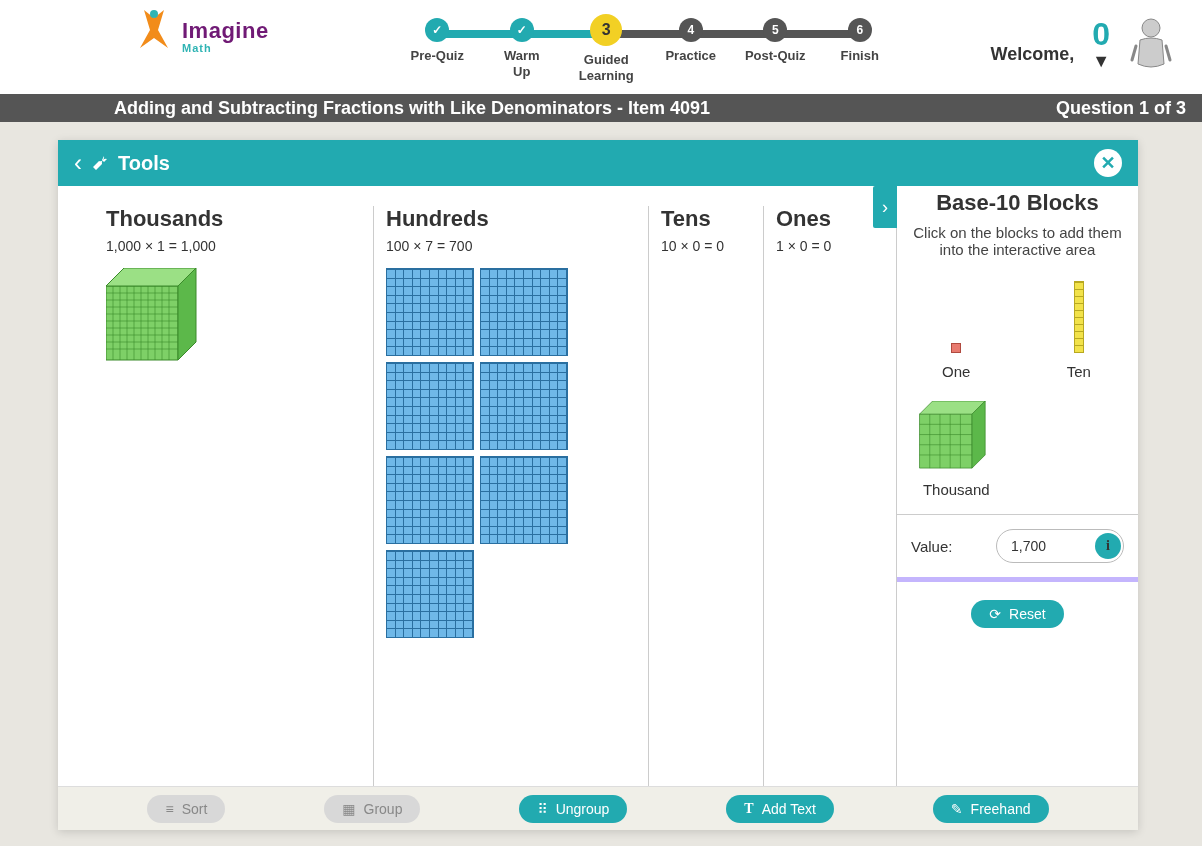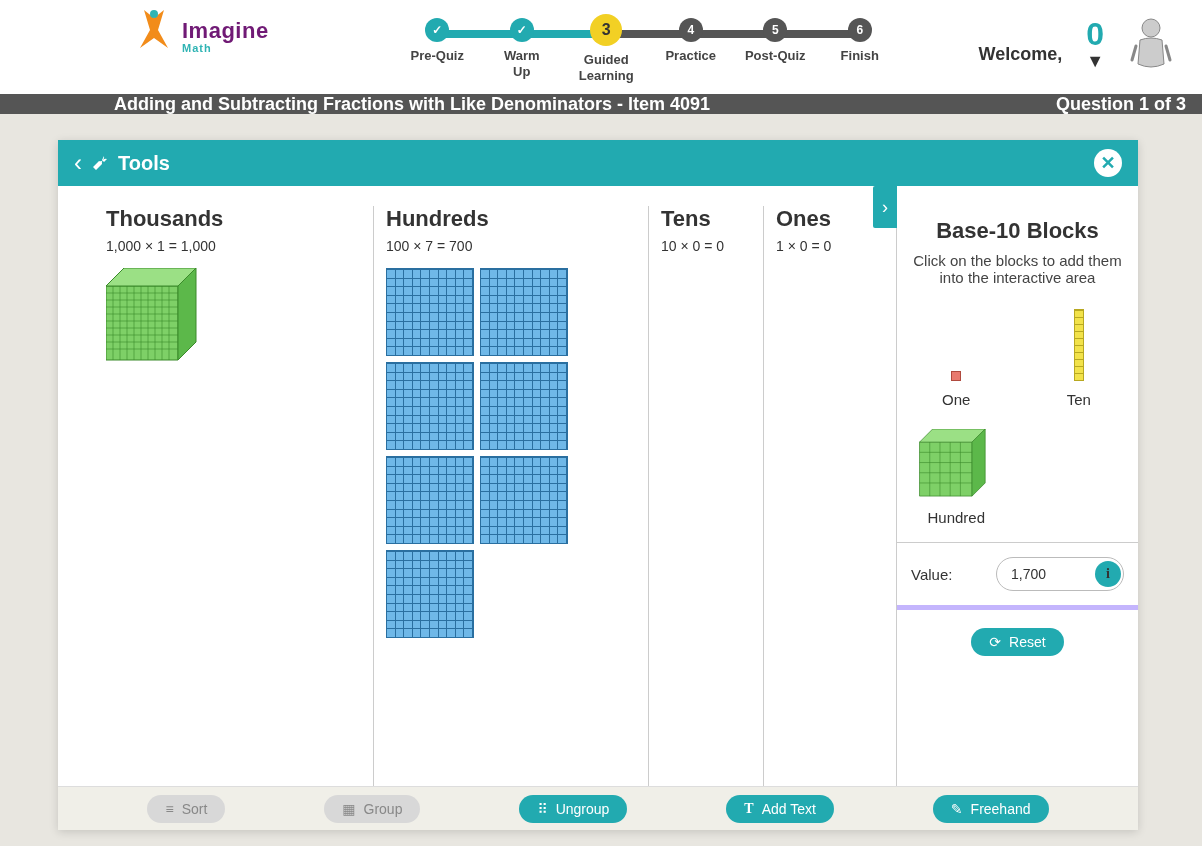--- a/index.html
+++ b/index.html
@@ -28,27 +28,27 @@
   position:absolute; top:12px; left:40px; right:40px; height:8px;
   background:#555; border-radius:4px;
 }
 .progress-track-done { position:absolute; top:12px; left:40px; width:182px; height:8px; background:#22aab0; border-radius:4px;}
 .progress-steps { display:flex; justify-content:space-between; position:relative;}
 .step { display:flex; flex-direction:column; align-items:center; width:90px; font-size:13px; color:#444; font-weight:600;}
 .step-circle { width:24px; height:24px; border-radius:50%; background:#555; color:#fff; display:flex; align-items:center; justify-content:center; font-size:12px; font-weight:700; margin-bottom:6px;}
 .step.done .step-circle { background:#22aab0; }
 .step.current .step-circle { background:#f2d024; color:#333; width:32px; height:32px; margin-top:-4px; font-size:16px;}
 .step-label { text-align:center; line-height:1.2; }
-.header-right { margin-left:auto; display:flex; align-items:center; gap:24px; padding-top:8px;}
+.header-right { margin-left:auto; display:flex; align-items:center; gap:18px; padding-top:8px;}
 .points { font-size:32px; font-weight:800; color:#22aab0; }
 .avatar { width:46px; height:56px; }
 .dropdown-arrow { font-size:18px; color:#333; margin-top:-2px;}
 .welcome { font-size:18px; font-weight:700; color:#333; margin-top:20px;}
 .titlebar {
-  height:20px; background:#555; color:#fff; font-weight:700;
+  height:28px; background:#555; color:#fff; font-weight:700;
   display:flex; align-items:center; padding:0 16px 0 114px; font-size:18px;
 }
 .titlebar .right { margin-left:auto; }
 .workspace { position:absolute; top:140px; left:58px; right:64px; bottom:16px;
   background:#fff; box-shadow:0 2px 10px rgba(0,0,0,0.15); border-radius:2px;
   display:flex; flex-direction:column;
 }
 .tools-header { height:46px; background:#22aab0; color:#fff; display:flex; align-items:center; padding:0 16px; font-size:20px; font-weight:600;}
 .tools-header .back { font-size:24px; margin-right:8px; font-weight:300; cursor:pointer;}
 .tools-header .close { margin-left:auto; width:28px; height:28px; background:#fff; color:#22aab0; border-radius:50%; display:flex; align-items:center; justify-content:center; font-weight:900; cursor:pointer; font-size:18px;}
@@ -64,21 +64,21 @@
 .col .eq { font-size:14px; color:#333; margin-bottom:14px; font-weight:500;}
 .hundreds-grid { display:grid; grid-template-columns:88px 88px; gap:6px 6px;}
 .block-hundred { width:88px; height:88px; background:#6fb8e8; border:1px solid #2a6fa0; background-image:
   repeating-linear-gradient(0deg,transparent,transparent 7.6px,#2a6fa0 7.6px,#2a6fa0 8.6px),
   repeating-linear-gradient(90deg,transparent,transparent 7.6px,#2a6fa0 7.6px,#2a6fa0 8.6px);
   cursor:pointer;
 }
 .block-thousand { width:92px; height:92px; margin-top:4px; cursor:pointer;}
 .sidebar { width:242px; background:#fff; border-left:1px solid #ccc; display:flex; flex-direction:column; position:relative;}
 .sidebar-toggle { position:absolute; left:-24px; top:0; width:24px; height:42px; background:#22aab0; color:#fff; display:flex; align-items:center; justify-content:center; font-size:18px; cursor:pointer; border-radius:2px 0 0 2px;}
-.sidebar h3 { text-align:center; font-size:22px; font-weight:600; padding:32px 8px 8px; color:#333;}
+.sidebar h3 { text-align:center; font-size:22px; font-weight:600; padding:4px 8px 8px; color:#333;}
 .sidebar .hint { text-align:center; font-size:15px; color:#444; padding:0 12px 12px;}
 .palette { display:grid; grid-template-columns:1fr 1fr; gap:8px 20px; padding:0 8px 16px; justify-items:center; align-items:end;}
 .palette-item { display:flex; flex-direction:column; align-items:center; gap:10px; cursor:pointer; height:110px; justify-content:flex-end;}
 .palette-item .lbl { font-size:15px; color:#333;}
 .p-one { width:10px; height:10px; background:#e87a6f; border:1px solid #b04a3f;}
 .p-ten { width:10px; height:72px; background:#f2e24a; border:1px solid #b8a820; background-image:repeating-linear-gradient(0deg,transparent,transparent 6px,#b8a820 6px,#b8a820 7px);}
 .p-hundred { width:68px; height:68px; background:#6fb8e8; border:1px solid #2a6fa0; background-image:
   repeating-linear-gradient(0deg,transparent,transparent 6px,#2a6fa0 6px,#2a6fa0 7px),
   repeating-linear-gradient(90deg,transparent,transparent 6px,#2a6fa0 6px,#2a6fa0 7px);}
 .value-row { display:flex; align-items:center; justify-content:space-between; padding:14px 14px; border-top:1px solid #ccc; border-bottom:5px solid #c4b5fd;}
@@ -251,21 +251,21 @@
               <line x1="0" y1="32" x2="72" y2="32"></line>
                 <line x1="0" y1="46" x2="72" y2="46"></line>
                 <line x1="0" y1="60" x2="72" y2="60"></line>
                 <line x1="0" y1="74" x2="72" y2="74"></line>
               <line x1="14" y1="18" x2="14" y2="92"></line>
                 <line x1="28" y1="18" x2="28" y2="92"></line>
                 <line x1="42" y1="18" x2="42" y2="92"></line>
                 <line x1="56" y1="18" x2="56" y2="92"></line>
             </g>
           </svg>
-          <div class="lbl">Hundred</div>
+          <div class="lbl">Thousand</div>
         </div>
       </div>
       <div class="value-row">
         <label>Value:</label>
         <div class="value-pill">
           <span>1,700</span>
           <span class="info-i">i</span>
         </div>
       </div>
       <div class="reset-row">

